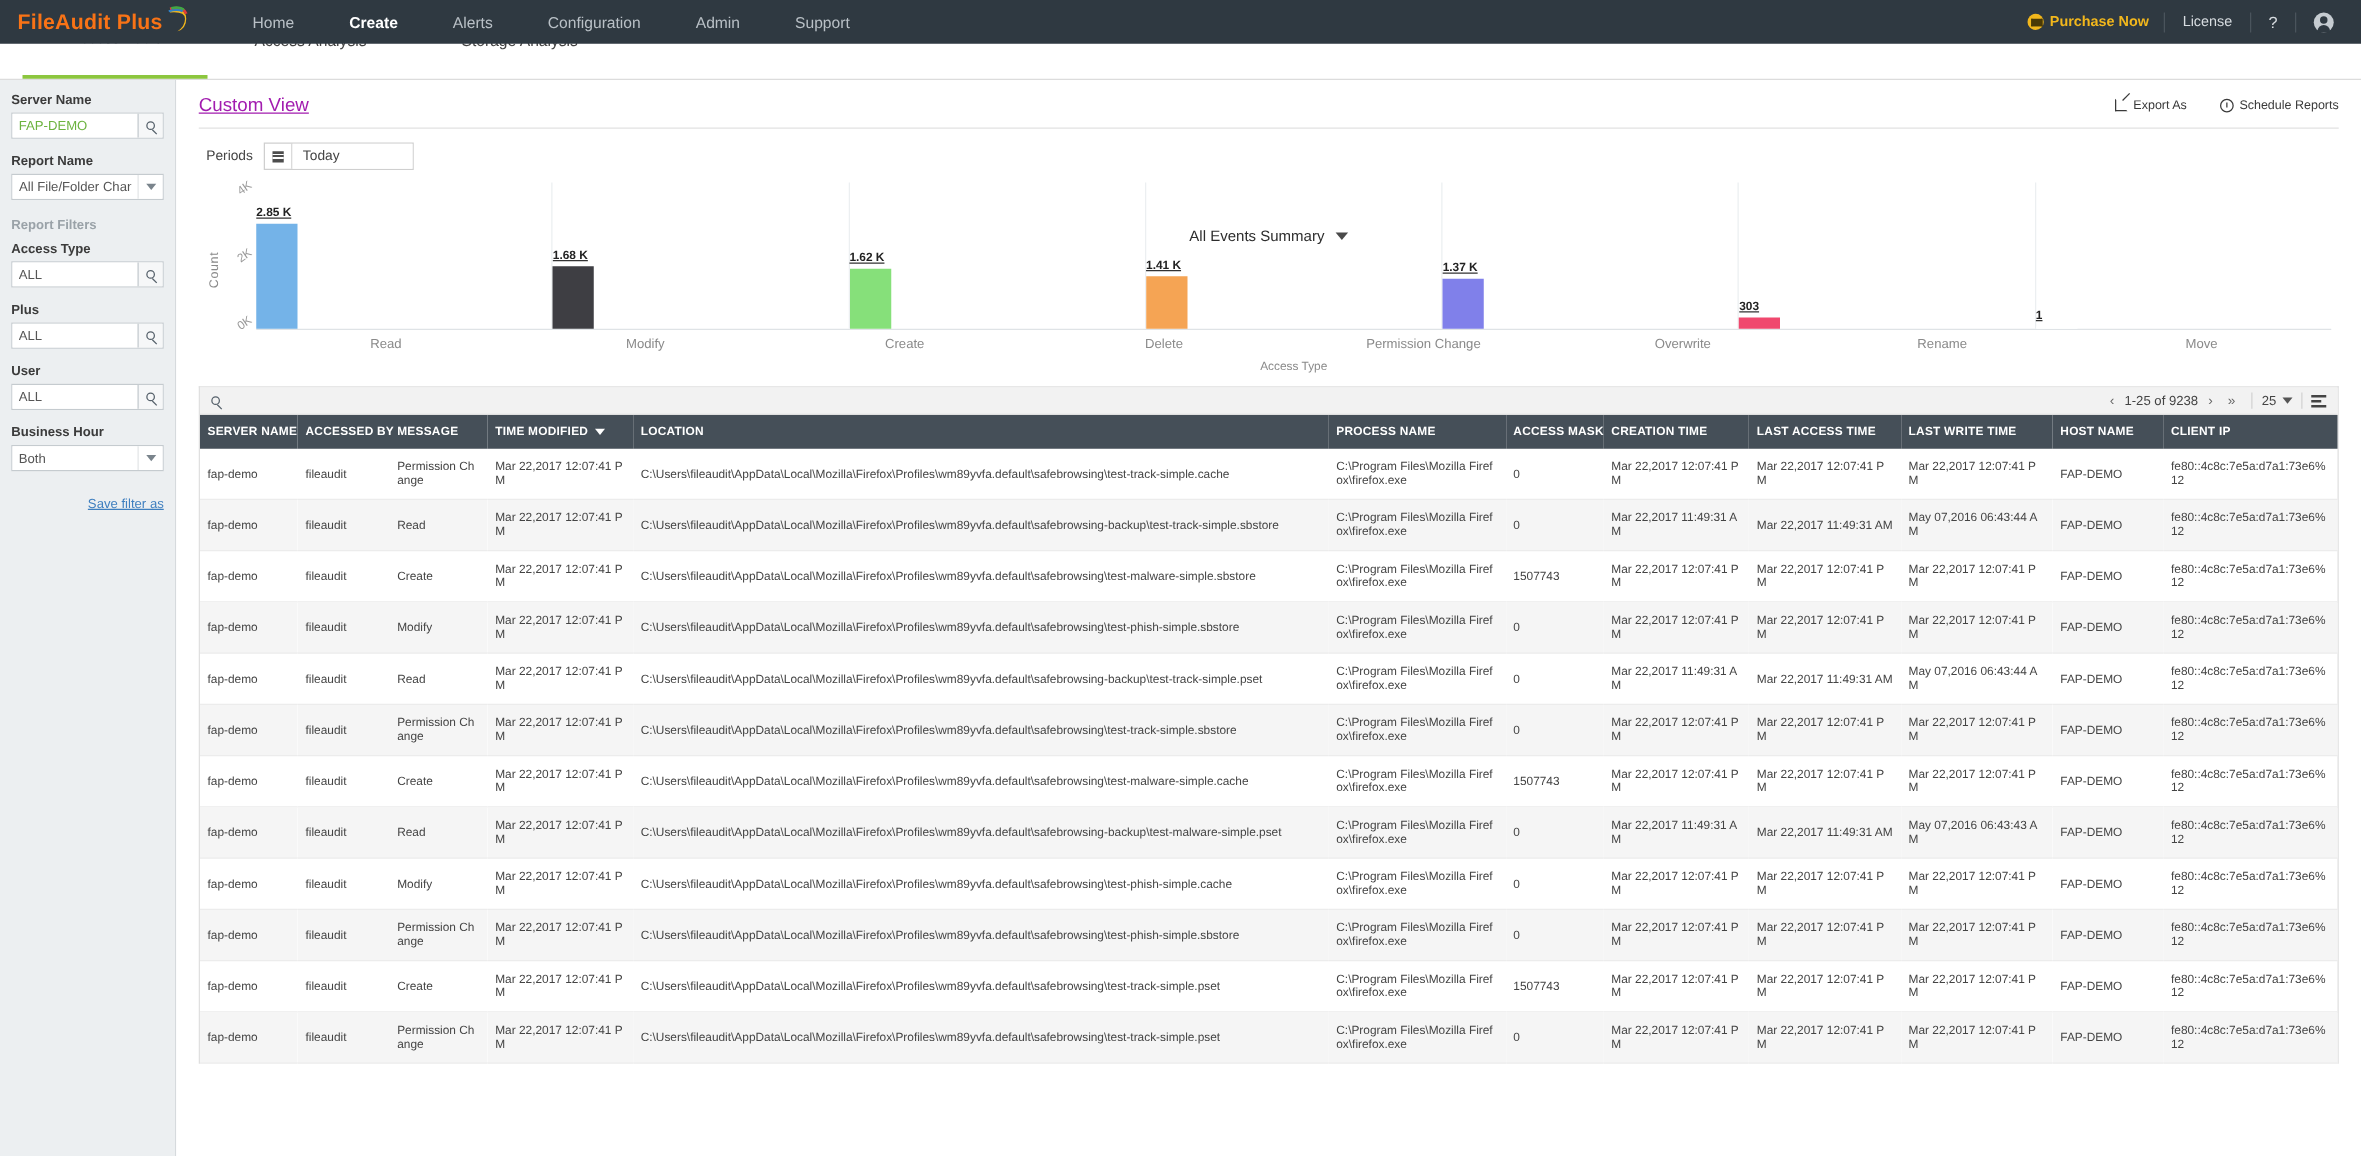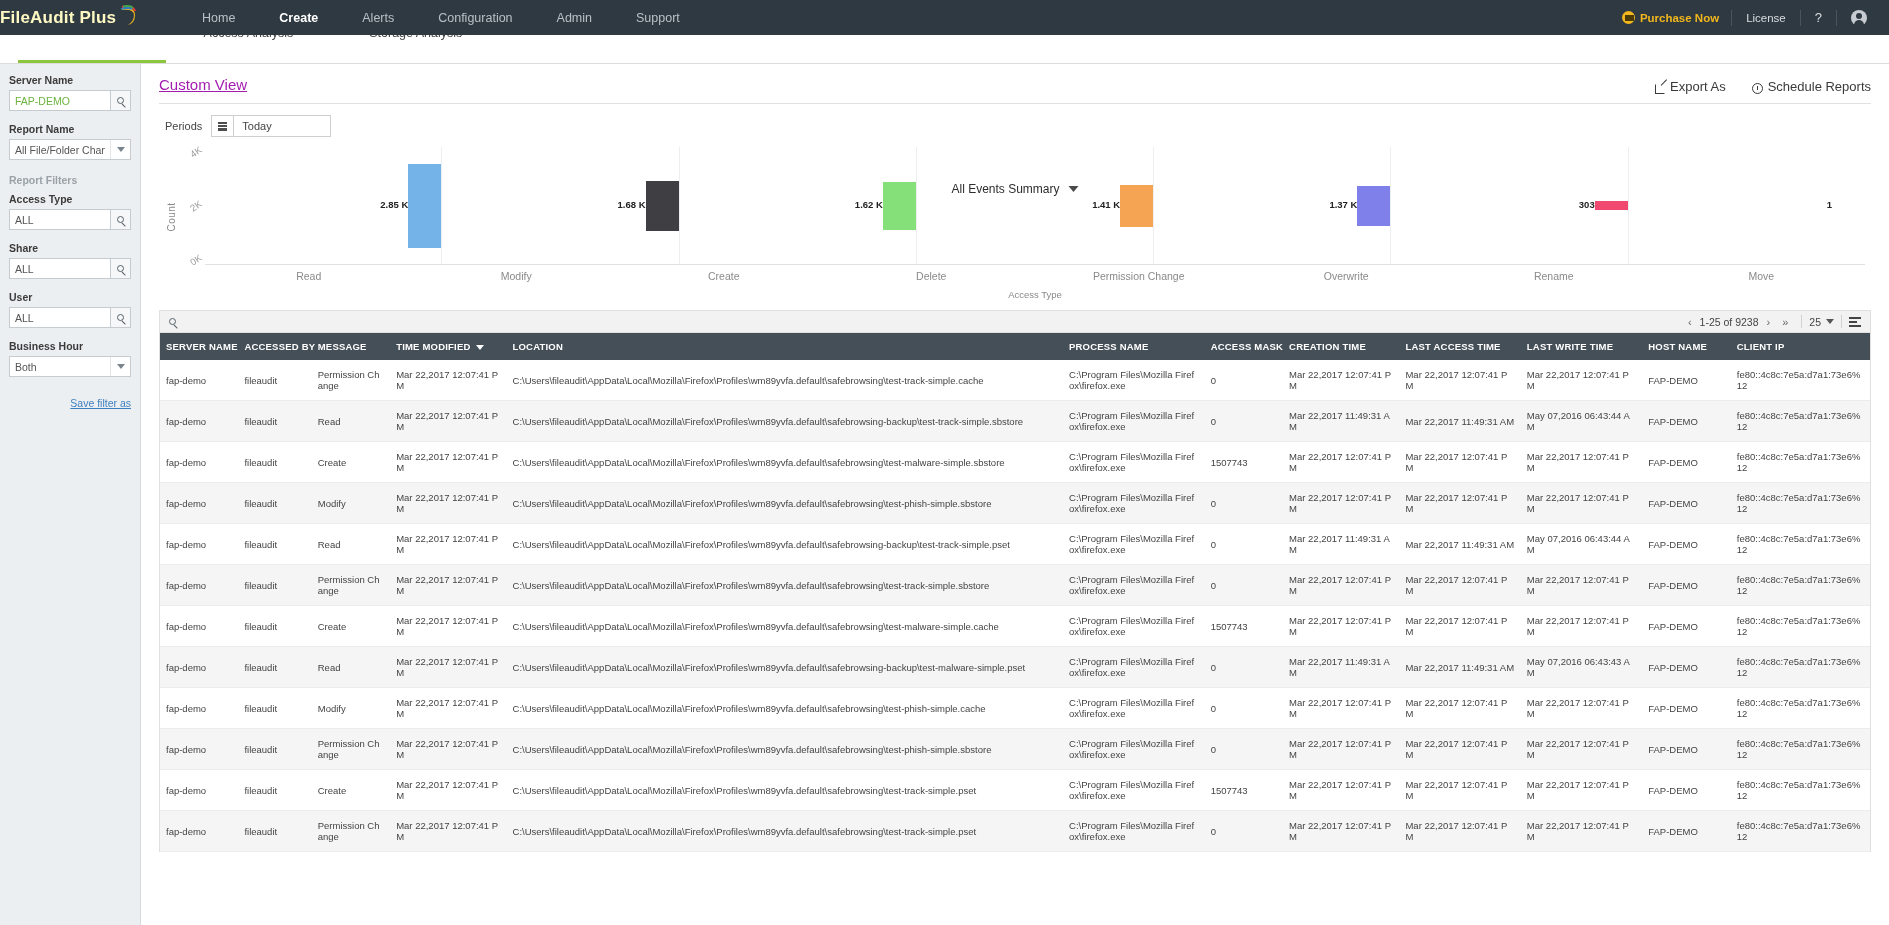--- a/index.html
+++ b/index.html
@@ -10,22 +10,22 @@
     overflow: hidden;
     color: #333;
   }
 
   
   .topnav {
     height: 35px; background: #2f3941; display: flex; align-items: center;
     position: relative;
   }
   .brand {
-    width: 170px; display: flex; align-items: center;
-    color: #fef9c3; font-size: 17px; font-weight: bold; letter-spacing: .2px;
+    width: 170px; padding-left: 14px; display: flex; align-items: center;
+    color: #f97316; font-size: 17px; font-weight: bold; letter-spacing: .2px;
   }
   .brand-swoosh { margin-left: 3px; display:inline-block; }
   .nav-items { display: flex; height: 100%; margin-left: 10px; }
   .nav-item {
     color: #b9c0c6; font-size: 12.5px; padding: 0 22px; height: 100%;
     display: flex; align-items: center; cursor: pointer;
   }
   .nav-item.active { color: #ffffff; font-weight: bold; }
   .top-right {
     position: absolute; right: 8px; top: 0; height: 100%;
@@ -116,21 +116,21 @@
 
   
   .main { flex: 1; background: #fff; min-width: 0; position: relative; }
   .main-head {
     padding: 12px 18px 0 18px; display: flex; align-items: flex-start;
     justify-content: space-between;
   }
   .page-title { font-size: 15px; color: #a21caf; text-decoration: underline; }
   .head-actions { display: flex; gap: 26px; padding-top: 3px; }
   .head-action {
-    font-size: 13px; color: #3a3a3a; display: flex; align-items: flex-end;
+    font-size: 10px; color: #3a3a3a; display: flex; align-items: flex-start;
     gap: 5px; cursor: pointer;
   }
   .ico-export {
     width: 10px; height: 10px; border: 1.3px solid #3a3a3a; border-top-color: transparent;
     border-right-color: transparent; position: relative;
   }
   .ico-export::after {
     content:""; position:absolute; left:4px; top:-3px; width:8px; height:1.3px;
     background:#3a3a3a; transform: rotate(-45deg);
   }
@@ -184,23 +184,24 @@
   .y-tick {
     position: absolute; right: 2px; font-size: 9.5px; color: #9a9a9a;
     transform: rotate(-35deg); transform-origin: right center;
   }
   .plot {
     position: absolute; left: 24px; right: 0; top: 0; bottom: 22px;
     border-bottom: 1px solid #dfe3e6;
     display: flex; align-items: flex-end;
   }
   .bar-cell {
-    flex: 1; height: 100%; display: flex; flex-direction: row;
-    align-items: center; justify-content: flex-end; position: relative;
+    flex: 1; height: 100%; display: flex; flex-direction: column;
+    justify-content: flex-end; position: relative;
     border-right: 1px solid #eceff1;
+    text-decoration: underline;
   }
   .bar-cell:last-child { border-right: none; }
   .bar-val {
     font-size: 9.5px; font-weight: bold; color: #222; margin-bottom: 3px;
     white-space: nowrap;
   }
   .bar { width: 33px; }
   .x-labels {
     position: absolute; left: 24px; right: 0; bottom: 0; height: 22px; display: flex;
   }
@@ -329,21 +330,21 @@
       <div class="f-label">Access Type</div>
       <div class="f-box">
         <input readonly="" value="ALL" style="">
         <div class="f-btn">
             <span class="mag"></span>
           </div>
       </div>
     </div>
 
     <div class="f-group">
-      <div class="f-label">Share</div>
+      <div class="f-label">Plus</div>
       <div class="f-box">
         <input readonly="" value="ALL" style="">
         <div class="f-btn">
             <span class="mag"></span>
           </div>
       </div>
     </div>
 
     <div class="f-group">
       <div class="f-label">User</div>

